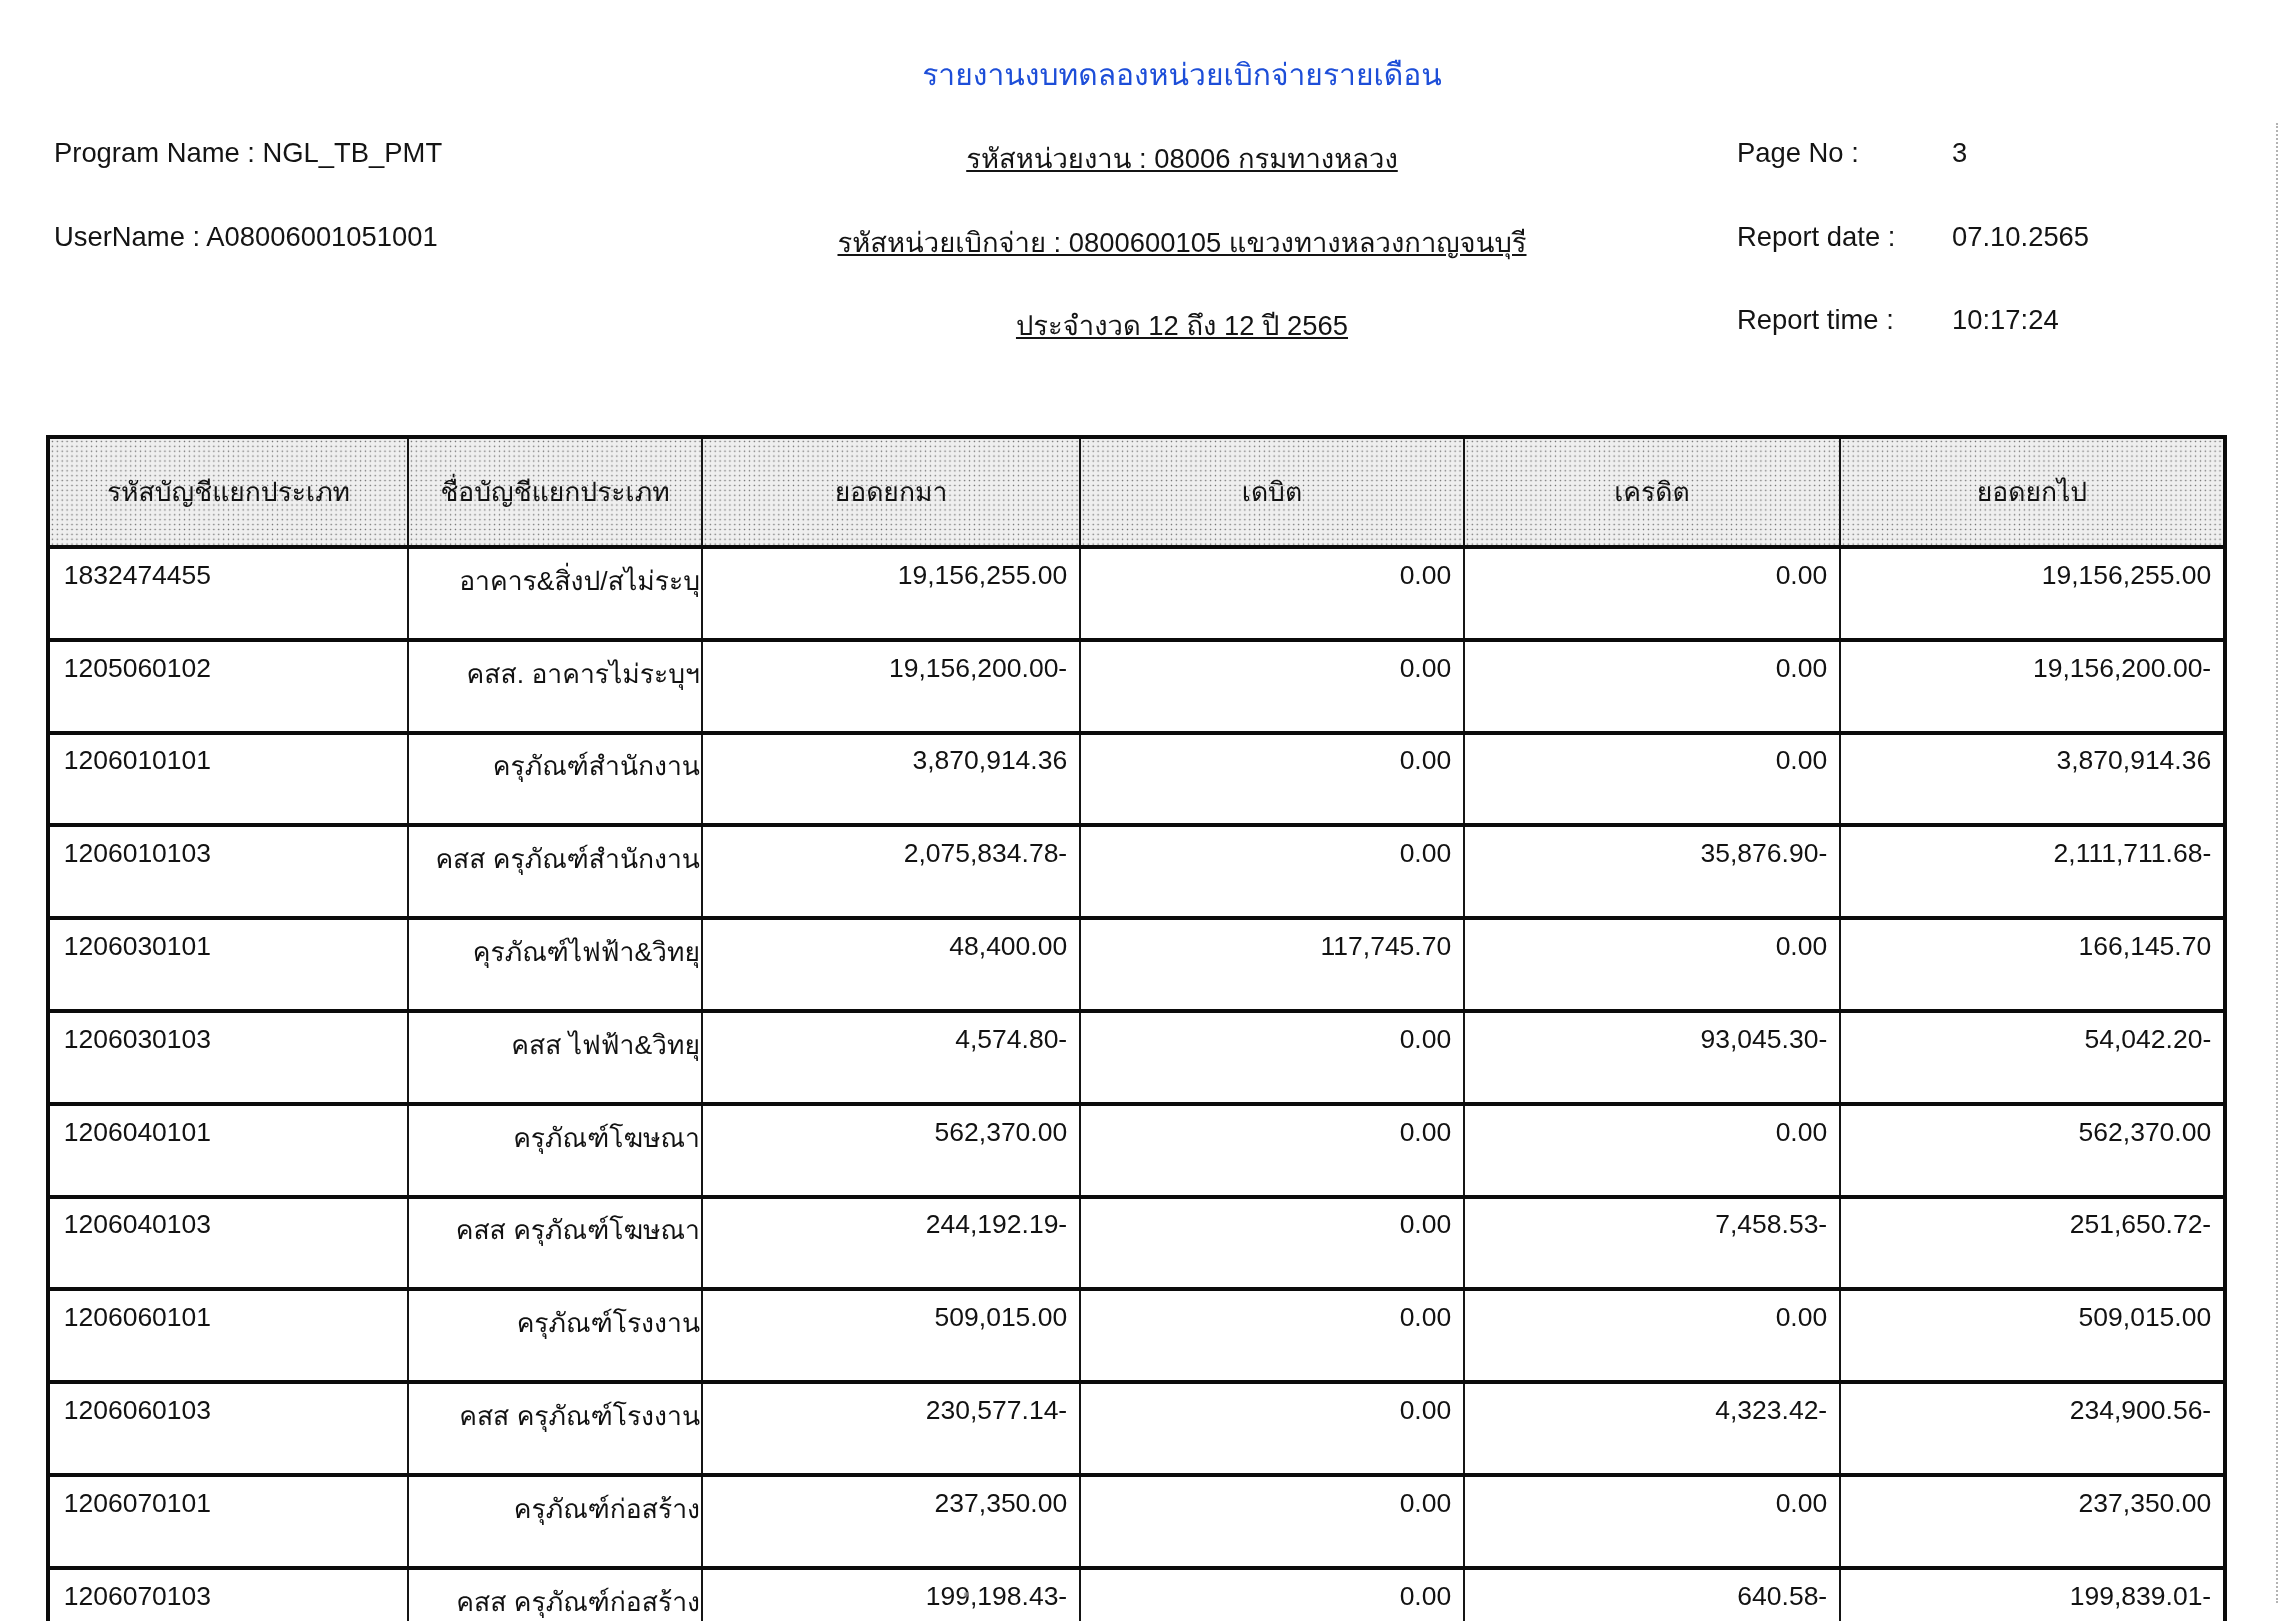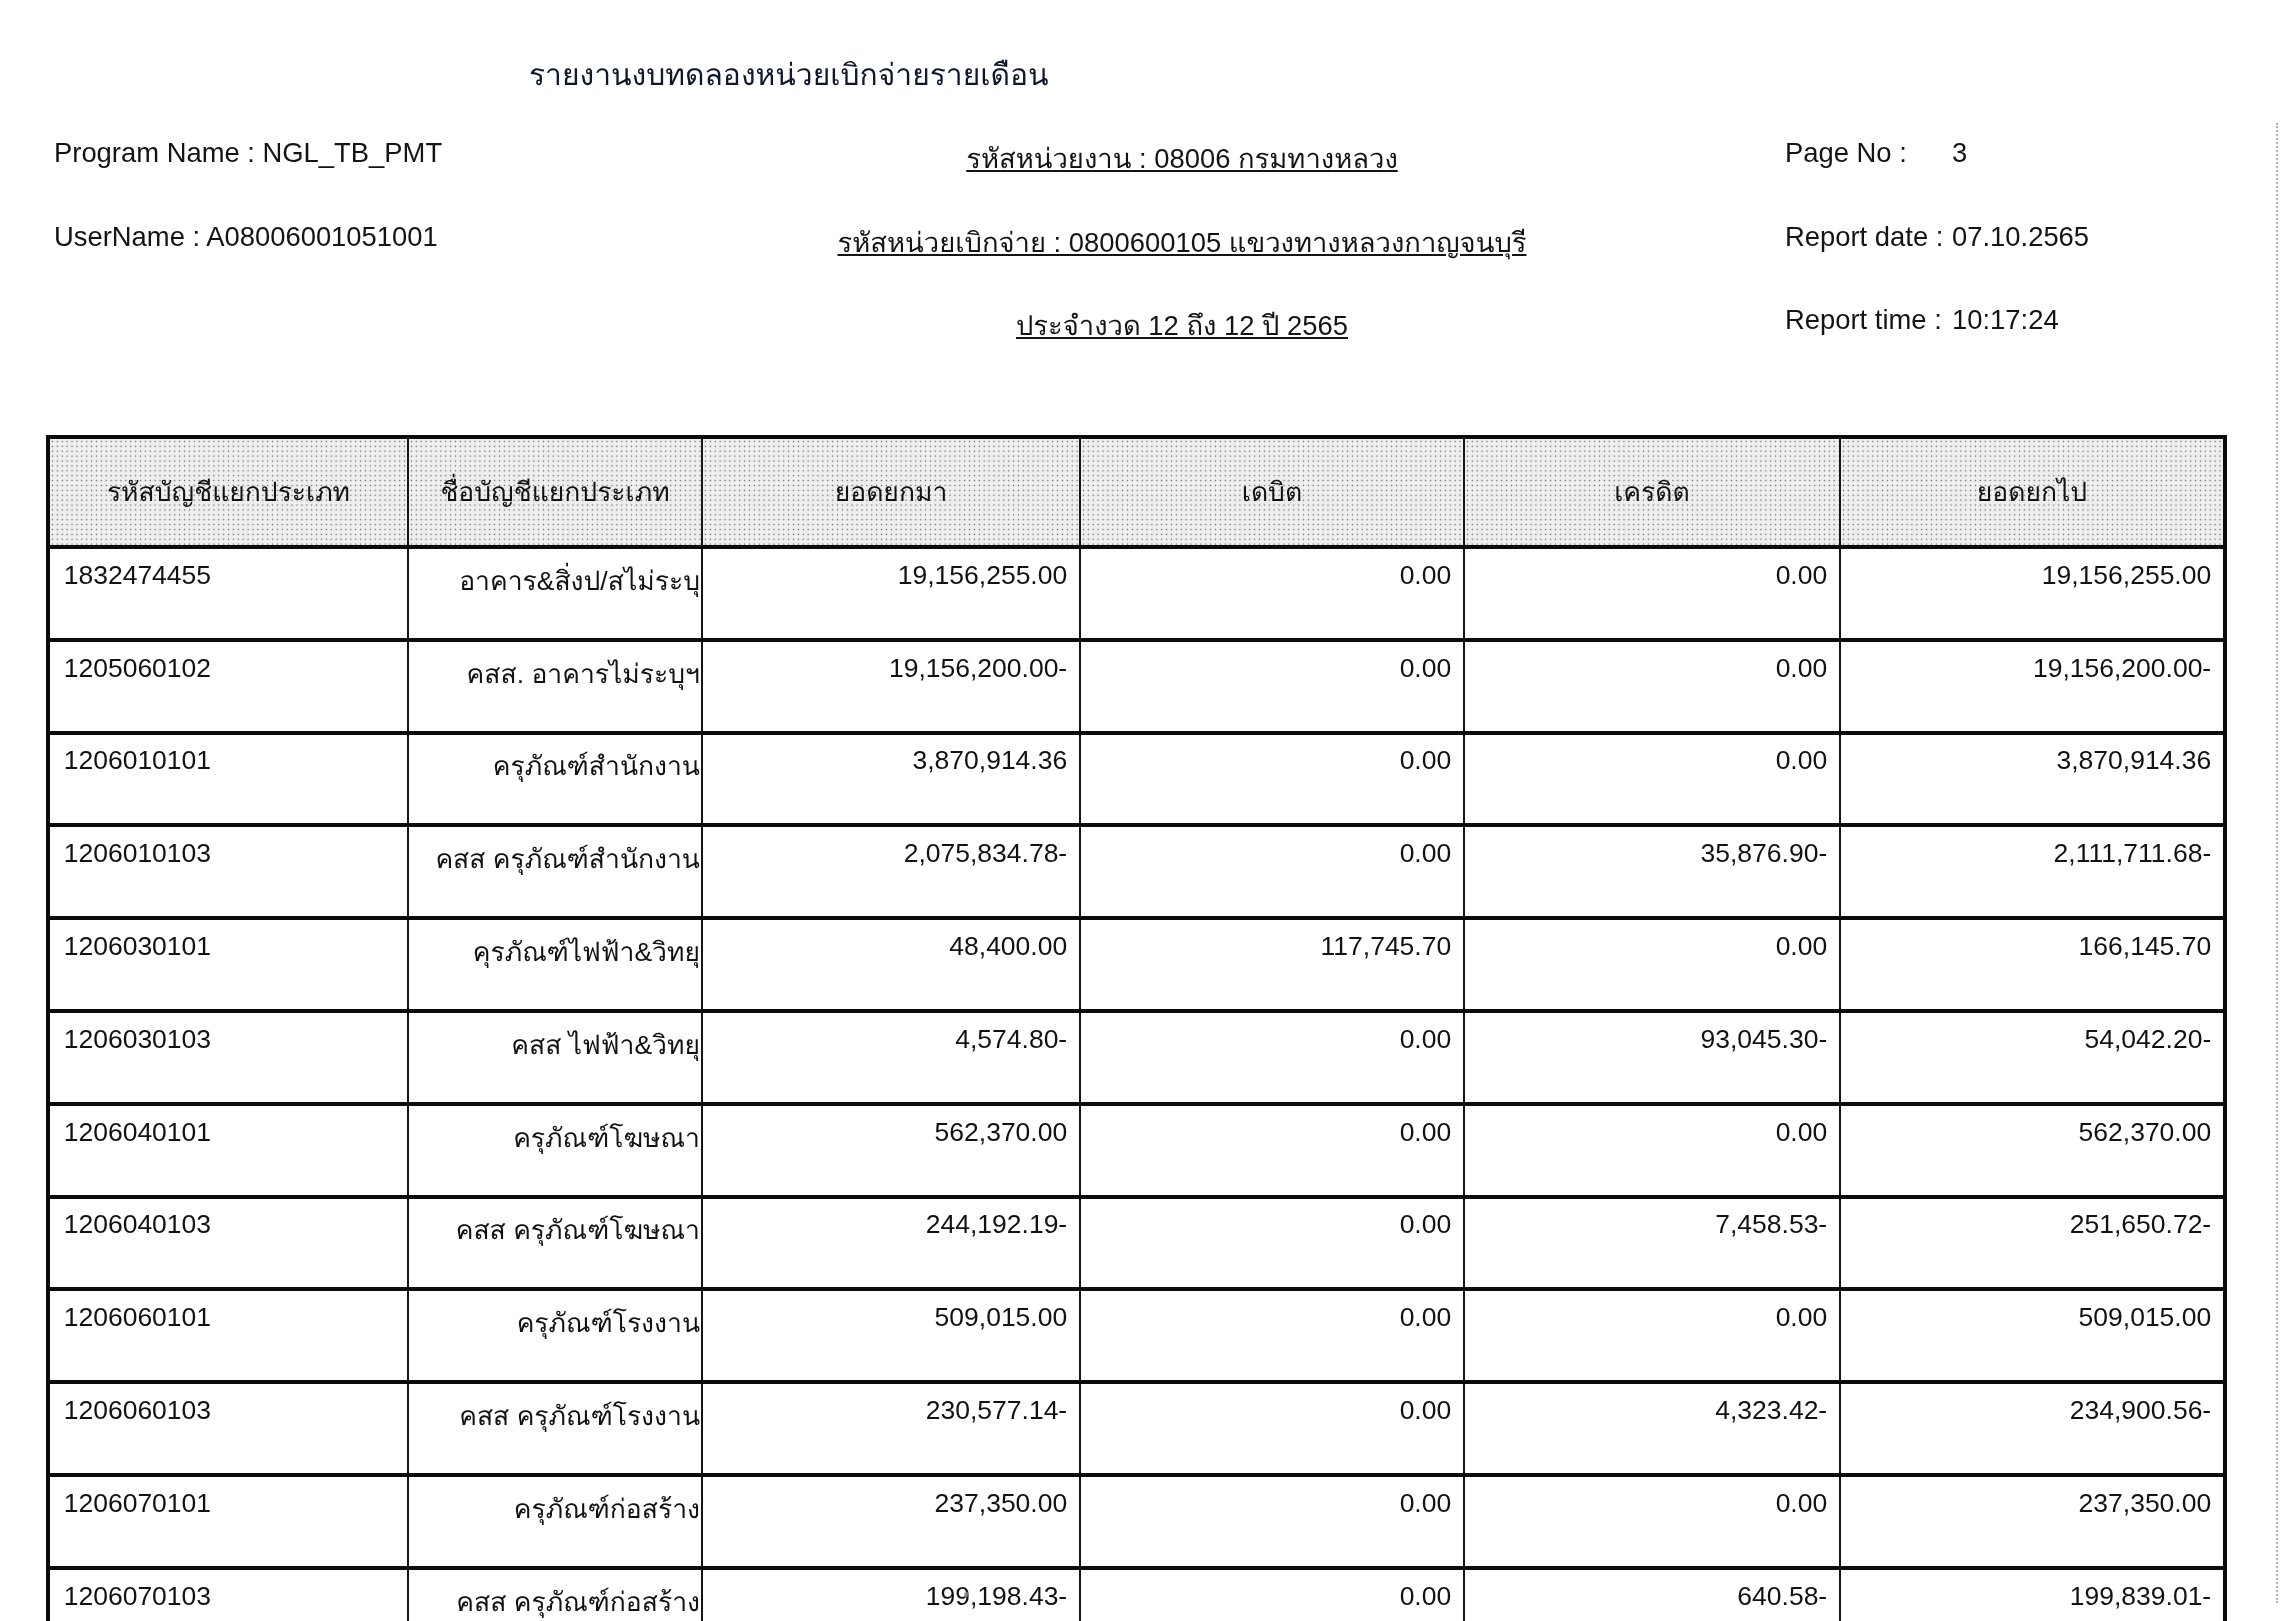--- a/index.html
+++ b/index.html
@@ -8,28 +8,28 @@
     width:2293px;
     height:1621px;
     background:#ffffff;
     font-family:"Liberation Sans","DejaVu Sans",sans-serif;
     color:#141414;
     overflow:hidden;
   }
   .doc-title{
     position:absolute;
     left:529px; top:51px; width:1306px;
-    text-align:left;
+    text-align:center;
     font-size:30px;
-    color:#0f172a;
+    color:#1d4ed8;
     white-space:nowrap;
   }
   .meta-left{position:absolute;left:54px;font-size:27.4px;white-space:nowrap;}
   .meta-center{position:absolute;left:529px;width:1306px;text-align:center;font-size:27.4px;white-space:nowrap;text-decoration:underline;}
-  .meta-label{position:absolute;left:1737px;font-size:27.4px;white-space:nowrap;margin-left:48px;}
+  .meta-label{position:absolute;left:1737px;font-size:27.4px;white-space:nowrap;}
   .meta-value{position:absolute;left:1952px;font-size:27.4px;white-space:nowrap;}
   .row1{top:137px;}
   .row2{top:221px;}
   .row3{top:304px;}
 
   table.report-table{
     position:absolute;
     left:46px; top:435px;
     width:2178px;
     border-collapse:collapse;

